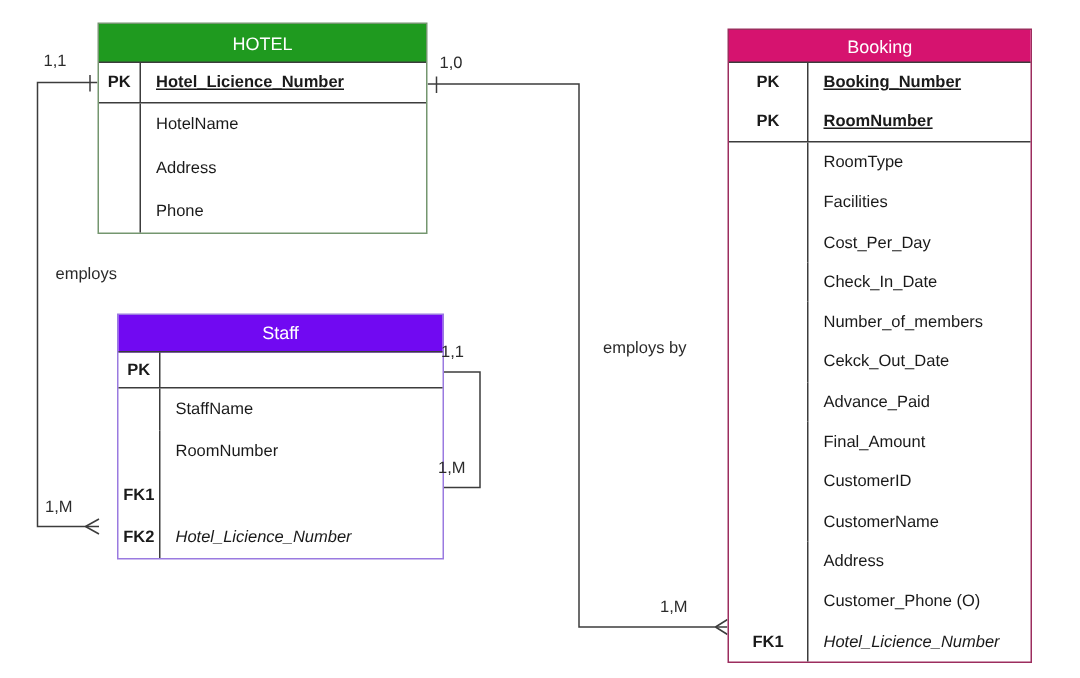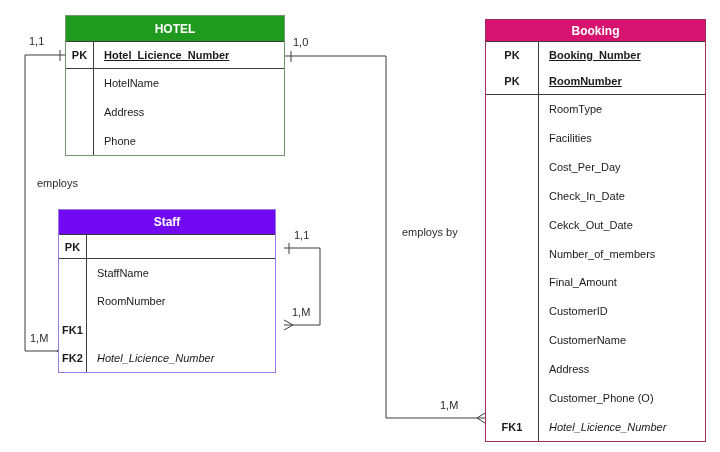--- a/index.html
+++ b/index.html
@@ -7,24 +7,24 @@
     position:relative;width:720px;height:452px;background:#ffffff;
     font-family:"Liberation Sans","DejaVu Sans",sans-serif;
     color:#1a1a1a;overflow:hidden;
   }
   svg.wires{position:absolute;left:0;top:0;width:720px;height:452px;}
   .entity{
     position:absolute;display:flex;flex-direction:column;
     background:#ffffff;border:1px solid #888;box-sizing:border-box;
   }
   .e-hotel{left:65px;top:15px;width:220px;height:141px;}
-  .e-staff{left:58px;top:209px;width:218px;height:164px;}
-  .e-booking{left:485px;top:19px;width:221px;height:423px;}
+  .e-staff{left:78px;top:209px;width:218px;height:164px;}
+  .e-booking{left:485px;top:19px;width:203px;height:423px;}
   .ehead{
-    flex:0 0 auto;color:#ffffff;font-weight:bold;font-size:12px;
+    flex:0 0 auto;color:#ffffff;font-weight:normal;font-size:12px;
     text-align:center;border-bottom:1px solid #3c3c3c;
     display:flex;align-items:center;justify-content:center;
   }
   .e-hotel .ehead{height:25px;}
   .e-staff .ehead{height:24px;}
   .e-booking .ehead{height:21px;}
   .keysec{flex:0 0 auto;border-bottom:1px solid #3c3c3c;}
   .attrsec{flex:1 1 auto;display:flex;flex-direction:column;}
   .row{display:flex;align-items:center;font-size:11px;}
   .keysec .row{height:26px;}
@@ -144,25 +144,29 @@
       <div class="row">
         <div class="kcell"></div>
         <div class="ncell">Cost_Per_Day</div>
       </div>
       <div class="row">
         <div class="kcell"></div>
         <div class="ncell">Check_In_Date</div>
       </div>
       <div class="row">
         <div class="kcell"></div>
+        <div class="ncell">Number_of_members</div>
+      </div>
+      <div class="row">
+        <div class="kcell"></div>
         <div class="ncell">Cekck_Out_Date</div>
       </div>
       <div class="row">
         <div class="kcell"></div>
-        <div class="ncell">Number_of_members</div>
+        <div class="ncell">Advance_Paid</div>
       </div>
       <div class="row">
         <div class="kcell"></div>
         <div class="ncell">Final_Amount</div>
       </div>
       <div class="row">
         <div class="kcell"></div>
         <div class="ncell">CustomerID</div>
       </div>
       <div class="row">

